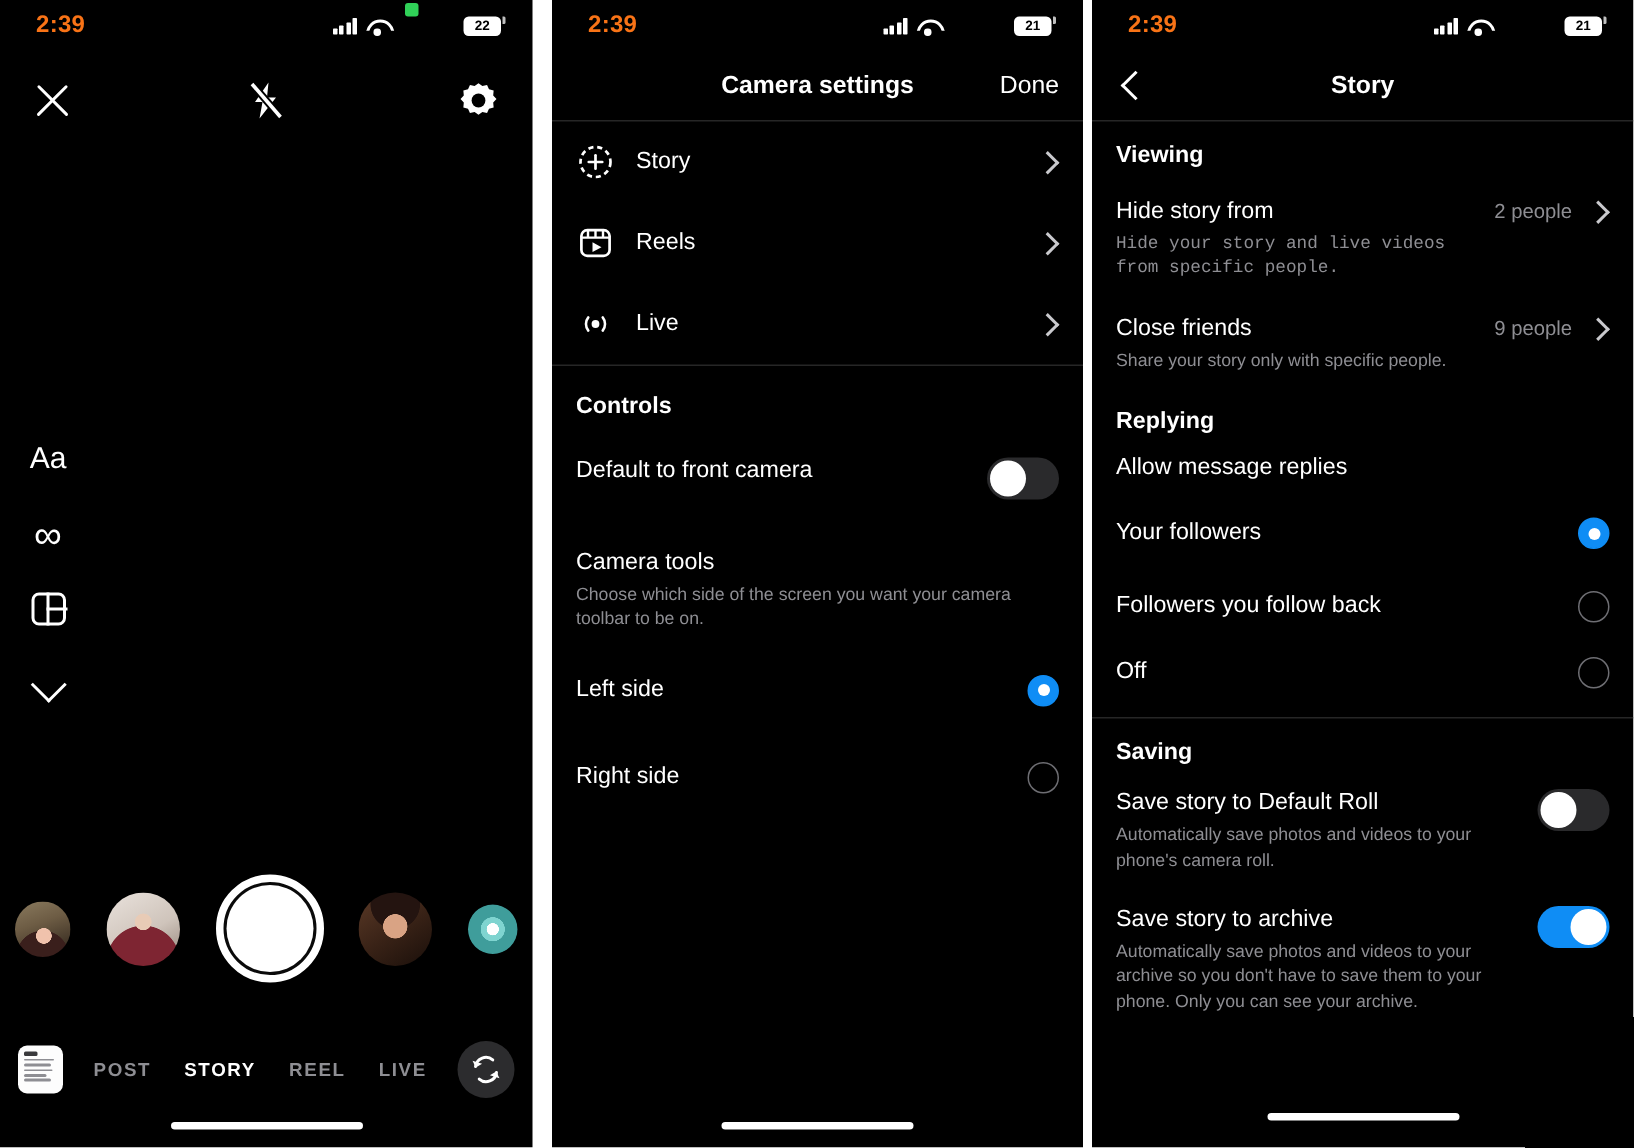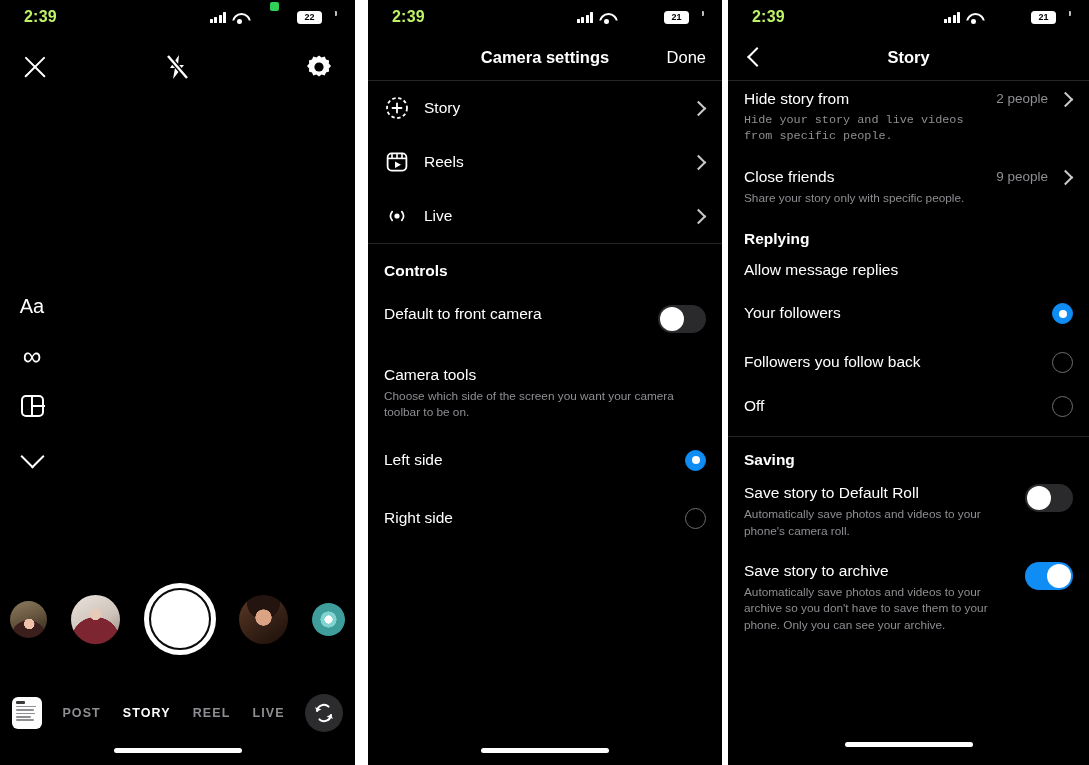--- a/index.html
+++ b/index.html
@@ -17,41 +17,41 @@
   .panel-2 { width: 354px; }
   .gap2 { width: 6px; background: #ffffff; height: 765px; }
   .panel-3 { width: 361px; }
 
   
   .statusbar {
     height: 34px; display: flex; align-items: center;
     justify-content: space-between; padding: 0 18px 0 24px;
     position: relative;
   }
-  .clock { font-size: 16px; font-weight: 700; letter-spacing: .2px; color: #bef264; }
+  .clock { font-size: 16px; font-weight: 700; letter-spacing: .2px; color: #f97316; }
   .status-right { display: flex; align-items: center; gap: 6px; }
   .rec-dot {
     position: absolute; width: 9px; height: 9px; border-radius: 2px;
     background: #30d158; top: 2px; right: 76px;
   }
   .sig { display: flex; align-items: flex-end; gap: 1.5px; height: 11px; }
   .sig i { width: 3px; background: #fff; border-radius: .5px; display: block; }
   .sig i:nth-child(1){height:4px}.sig i:nth-child(2){height:6px}
   .sig i:nth-child(3){height:8px}.sig i:nth-child(4){height:11px}
   .wifi { position: relative; width: 15px; height: 11px; }
   .wifi::before{
     content:""; position:absolute; left:0; top:1px; width:15px; height:15px;
     border:2.2px solid #fff; border-radius:50%;
     clip-path: polygon(0 0, 100% 0, 100% 42%, 0 42%);
   }
   .wifi::after{
     content:""; position:absolute; left:5.2px; top:7.5px; width:4.6px; height:4.6px;
     background:#fff; border-radius:50%;
   }
-  .battery { display:flex; align-items:flex-start; gap:13px;margin-left:44px; }
+  .battery { display:flex; align-items:flex-start; gap:1px;margin-left:44px; }
   .batt-body {
     width: 25px; height: 13px; background:#fff; border-radius:3.5px;
     display:flex; align-items:center; justify-content:center;
   }
   .batt-num { font-size:9px; font-weight:700; color:#000; line-height:1; }
   .batt-tip { width:2px; height:5px; background:#fff; border-radius:0 1px 1px 0; opacity:.75; }
 
   
   .cam-top {
     display:flex; align-items:center; justify-content:space-between;
@@ -437,20 +437,21 @@
         </span>
       </span>
     </div>
 
     <div class="nav">
       <span class="nav-left"></span>
       <span class="nav-title">Story</span>
     </div>
     <div class="divider"></div>
 
+    <div class="section-head" style="padding-top:14px;">Viewing</div>
 
     <div class="setting-row" style="padding-top:8px;padding-bottom:10px;">
       <span class="setting-main">
         <span class="setting-title">Hide story from</span>
         <span class="setting-sub" style="display:block;font-family:Liberation Mono, monospace;">Hide your story and live videos from specific people.</span>
       </span>
       <span class="setting-value">2 people</span>
       <span class="chev-r" style="margin-top:5px;"></span>
     </div>
 

